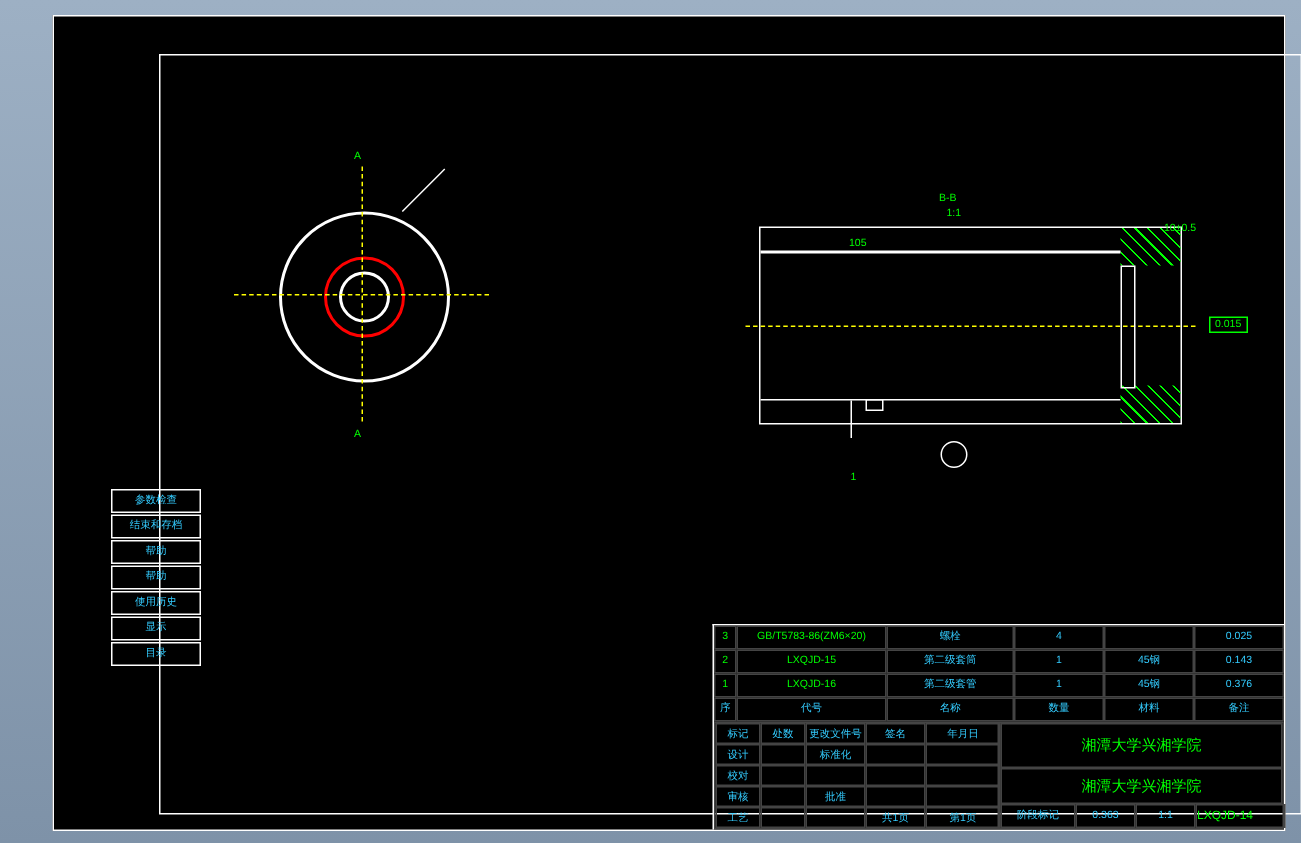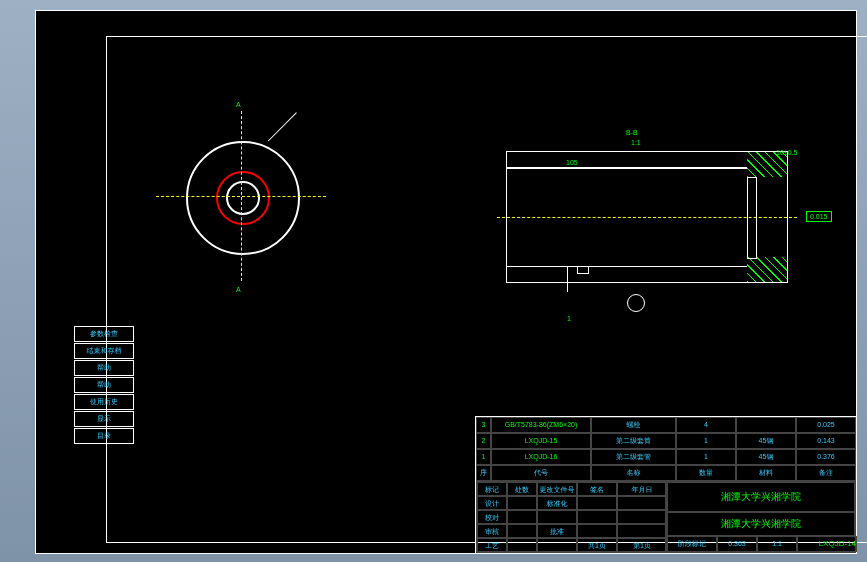--- a/index.html
+++ b/index.html
@@ -133,18 +133,18 @@
             <div>第1页</div>
         </div>
       </div>
       <div>
         <div class="big">湘潭大学兴湘学院</div>
         <div class="big" style="height:22px">湘潭大学兴湘学院</div>
         <div style="display:grid;grid-template-columns:50px 40px 40px 60px">
           <div style="border:1px solid #444;height:14px;font-size:7px;color:#3cf;text-align:center;line-height:14px">阶段标记</div>
           <div style="border:1px solid #444;height:14px;font-size:7px;color:#3cf;text-align:center;line-height:14px">0.363</div>
           <div style="border:1px solid #444;height:14px;font-size:7px;color:#3cf;text-align:center;line-height:14px">1:1</div>
-          <div style="border:1px solid #444;height:14px;font-size:8px;color:#0f0;text-align:right;line-height:14px">LXQJD-14</div>
+          <div style="border:1px solid #444;height:14px;font-size:8px;color:#0f0;text-align:left;line-height:14px">LXQJD-14</div>
         </div>
       </div>
     </div>
   </div>
 </div>
 
 </body></html>

